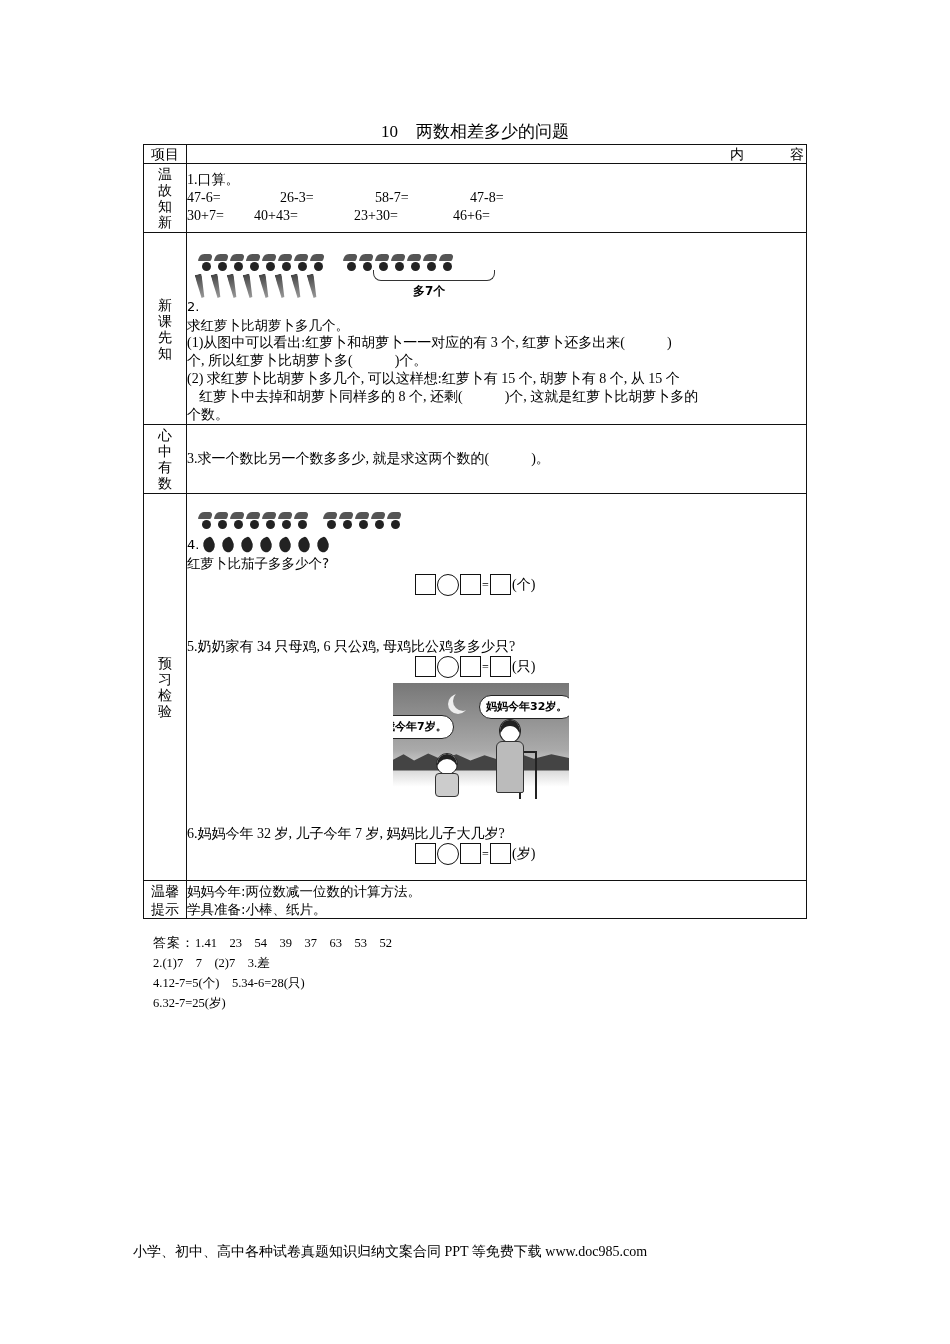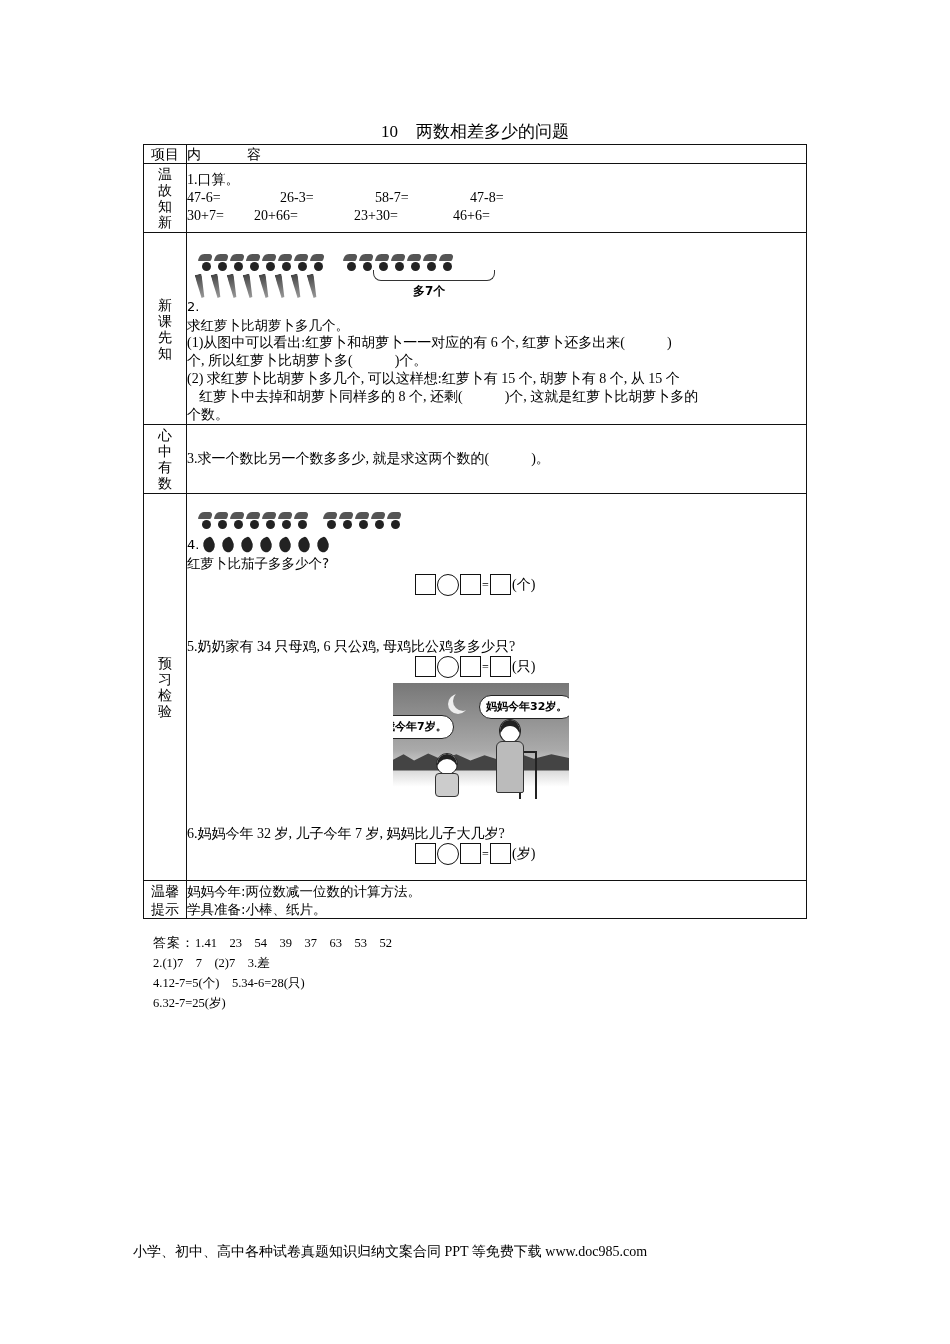--- a/index.html
+++ b/index.html
@@ -5,21 +5,21 @@
   html, body { margin: 0; padding: 0; background: #ffffff; }
   body { width: 950px; height: 1344px; position: relative; font-family: "Liberation Serif", "DejaVu Serif", serif; color: #000; }
   .title { position: absolute; top: 120px; left: 0; width: 950px; text-align: center; font-size: 17px; }
   .title .num { margin-right: 18px; }
   table.main { position: absolute; top: 144px; left: 143px; width: 664px; border-collapse: collapse; font-size: 14px; }
   table.main td { border: 1.5px solid #111; vertical-align: middle; padding: 0; }
   td.label { width: 42px; text-align: center; font-family: "DejaVu Sans", sans-serif; font-size: 14px; line-height: 16px; }
   td.label.vert span { display: block; }
   td.content { padding: 2px 8px 2px 9px; line-height: 18px; }
   .hdr td { height: 18px; }
-  .hdr .content { text-align: left; letter-spacing: 2px; font-family: "DejaVu Sans", sans-serif; }
+  .hdr .content { text-align: right; letter-spacing: 2px; font-family: "DejaVu Sans", sans-serif; }
   .hdr .content span.sp { display: inline-block; width: 44px; }
   .calc-row { display: flex; }
   .calc-row span { display: inline-block; }
   .row1 td { height: 68px; }
   .row2 td { height: 174px; }
   .row3 td { height: 68px; }
   .row4 td { height: 386px; vertical-align: top; }
   .row4 td.label { vertical-align: middle; }
   .row5 td { height: 37px; }
   .veg-strip { display: flex; gap: 3px; height: 24px; align-items: flex-end; }
@@ -80,21 +80,21 @@
     <td class="content">
       <div style="font-family:'Liberation Serif',serif;">1.口算。</div>
       <div class="calc-row">
         <span style="width:93px">47-6=</span>
         <span style="width:95px">26-3=</span>
         <span style="width:95px">58-7=</span>
         <span>47-8=</span>
       </div>
       <div class="calc-row">
         <span style="width:67px">30+7=</span>
-        <span style="width:100px">20+66=</span>
+        <span style="width:100px">40+43=</span>
         <span style="width:99px">23+30=</span>
         <span>46+6=</span>
       </div>
     </td>
   </tr>
 
   <tr class="row2">
     <td class="label vert">
       <span>新</span>
       <span>课</span>
@@ -174,21 +174,21 @@
           <div class="carrot"></div>
           <div class="carrot"></div>
           <div class="carrot"></div>
           <div class="carrot"></div>
         </div>
         <div class="brace"></div>
         <div class="brace-label">多7个</div>
       </div>
       <div style="font-family:'DejaVu Sans',sans-serif;font-size:13px;margin-top:6px;">2.</div>
       <div style="font-family:'DejaVu Sans',sans-serif;font-size:13.5px;">求红萝卜比胡萝卜多几个。</div>
-      <div style="font-size:14px;">(1)从图中可以看出:红萝卜和胡萝卜一一对应的有 6 个, 红萝卜还多出来(　　　)</div>
+      <div style="font-size:14px;">(1)从图中可以看出:红萝卜和胡萝卜一一对应的有 3 个, 红萝卜还多出来(　　　)</div>
       <div style="font-size:14px;">个, 所以红萝卜比胡萝卜多(　　　)个。</div>
       <div style="font-size:14px;">(2) 求红萝卜比胡萝卜多几个, 可以这样想:红萝卜有 15 个, 胡萝卜有 8 个, 从 15 个</div>
       <div style="font-size:14px;margin-left:12px;">红萝卜中去掉和胡萝卜同样多的 8 个, 还剩(　　　)个, 这就是红萝卜比胡萝卜多的</div>
       <div style="font-size:14px;">个数。</div>
     </td>
   </tr>
 
   <tr class="row3">
     <td class="label vert">
       <span>心</span>

